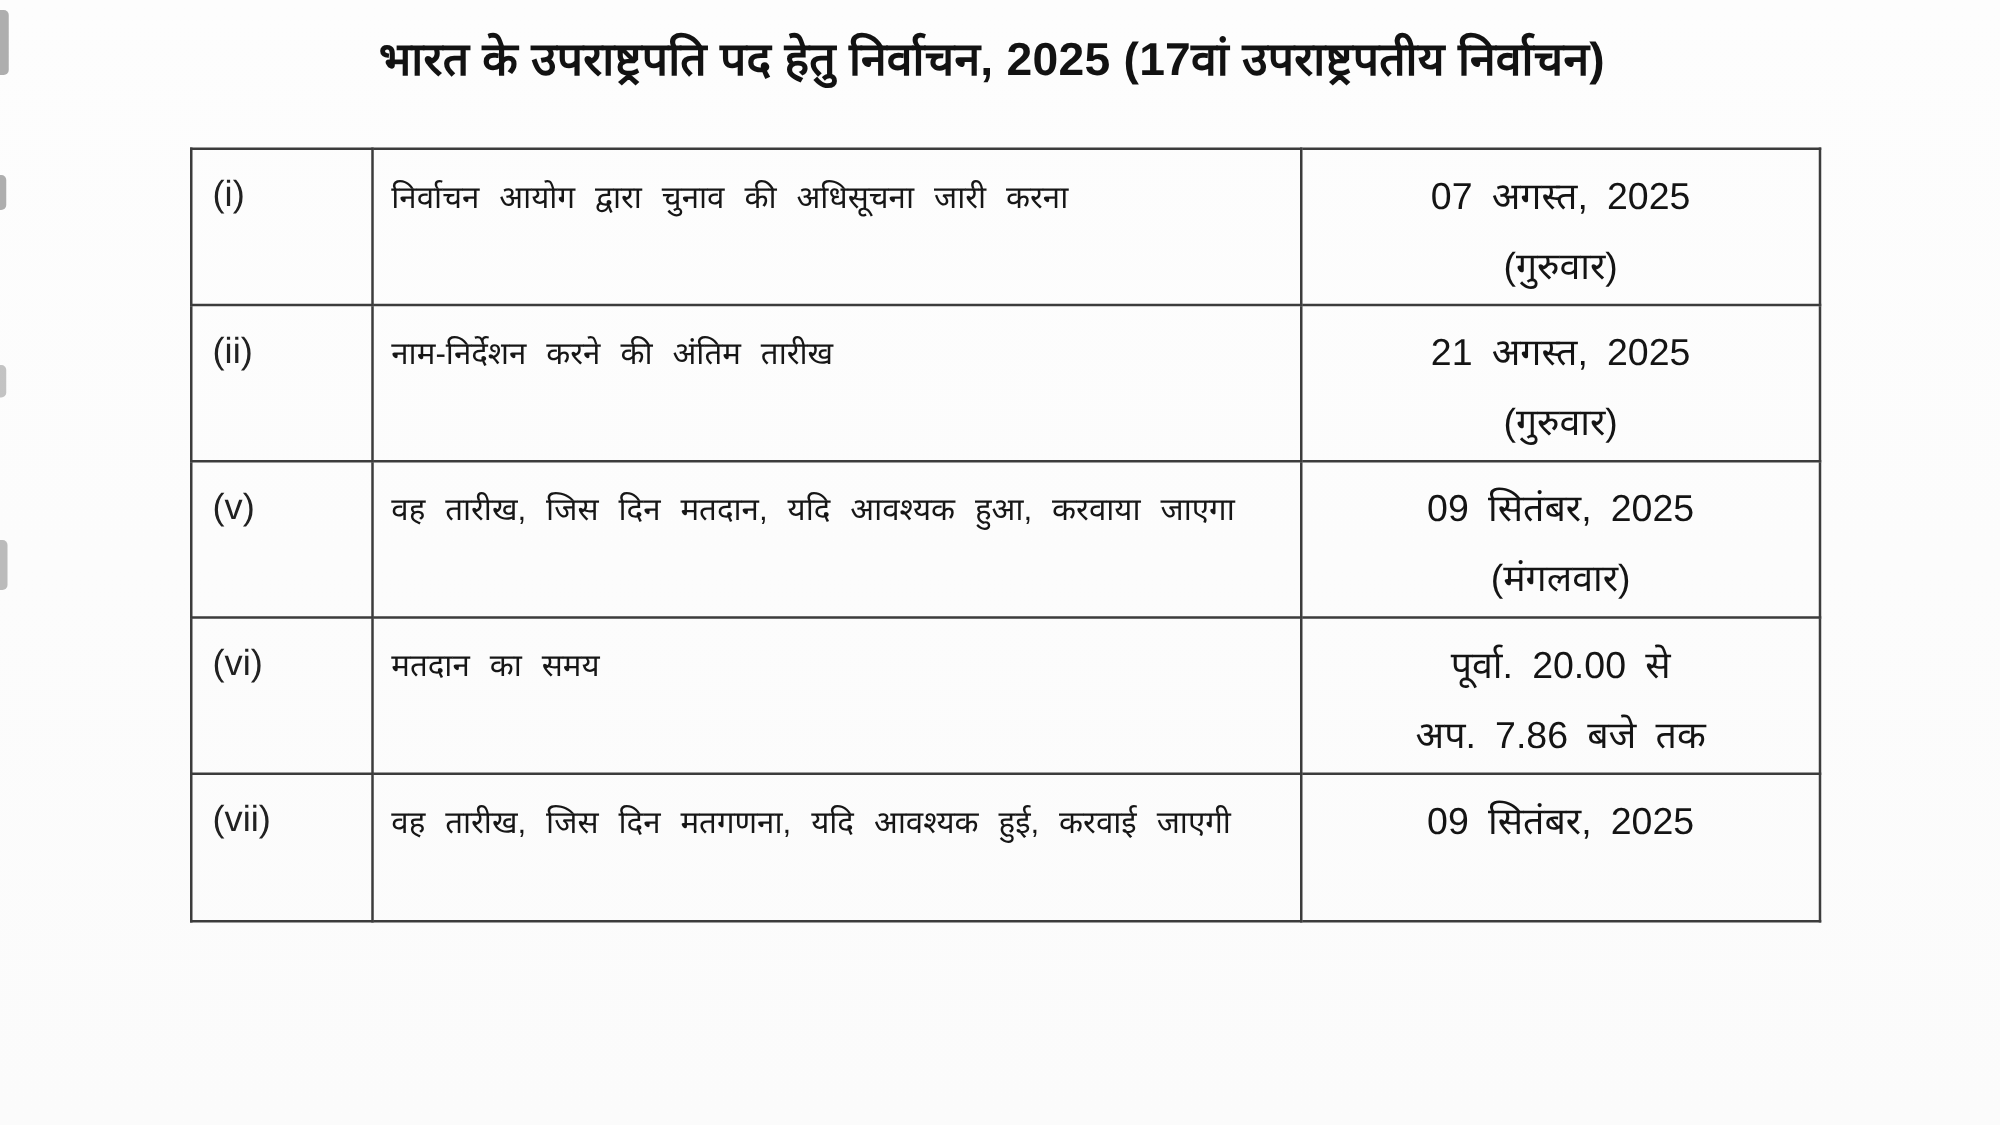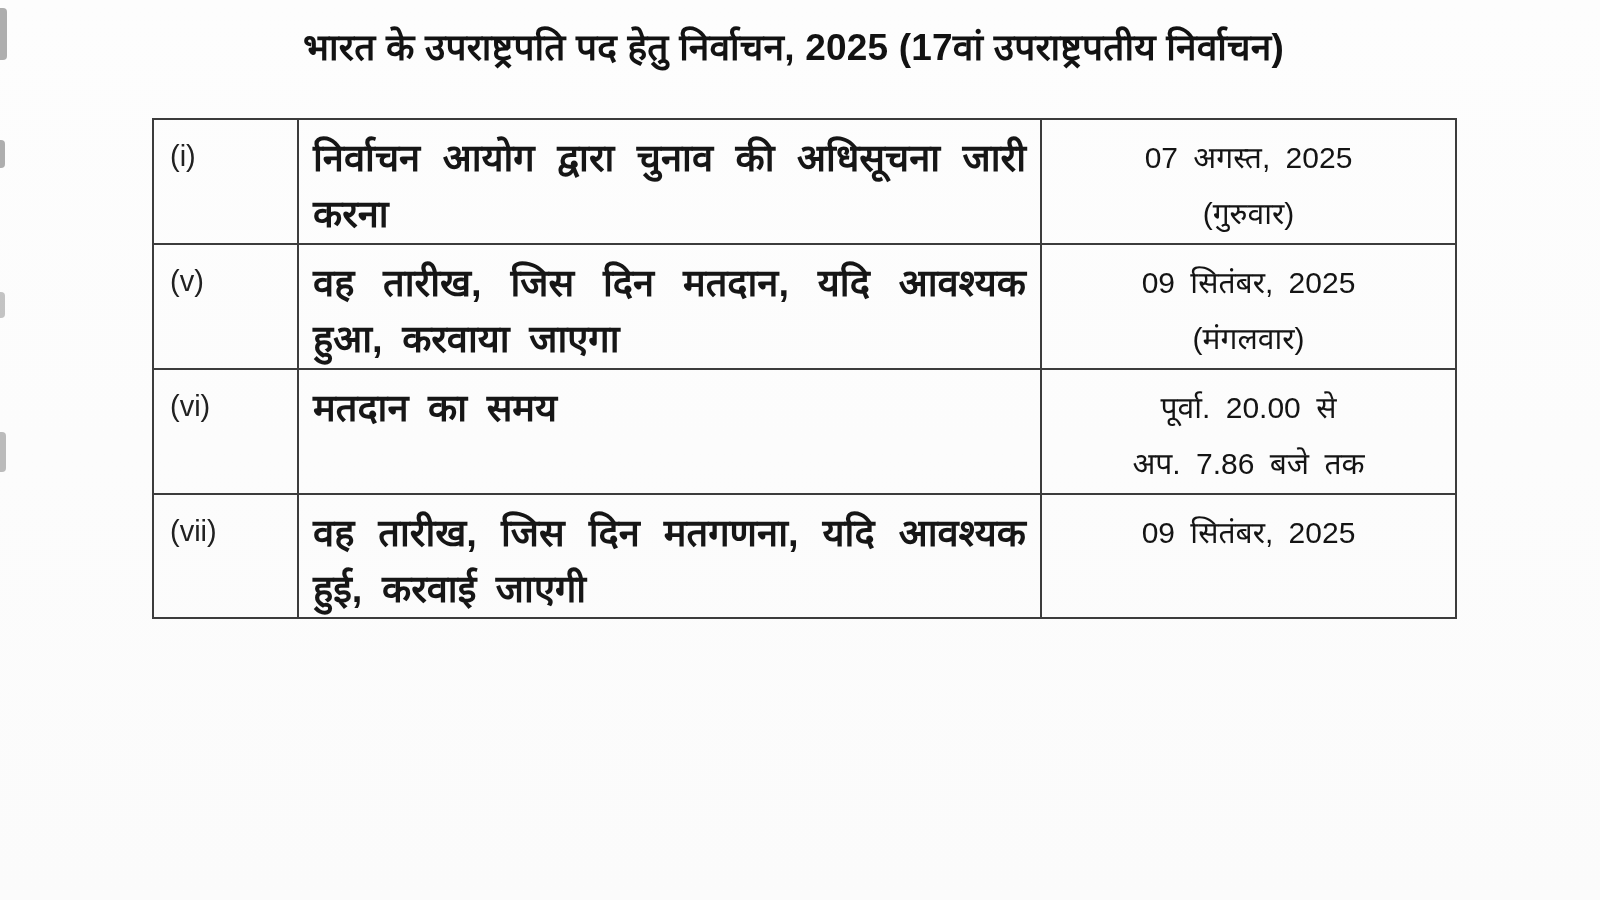--- a/index.html
+++ b/index.html
@@ -71,22 +71,22 @@
   .col-value  { width: 415px; }
 
   .serial-cell {
     font-size: 29px;
     font-weight: 400;
     color: #212121;
     padding: 16px 0 0 16px;
     line-height: 40px;
   }
   .desc-cell {
-    font-size: 38px;
-    font-weight: 700;
+    font-size: 25px;
+    font-weight: 400;
     color: #161616;
     padding: 10px 14px 0 14px;
     line-height: 56px;
     text-align: justify;
     word-spacing: 9px;
   }
   .value-cell {
     font-size: 30px;
     font-weight: 400;
     color: #141414;
@@ -117,20 +117,28 @@
     </colgroup>
     <tbody>
       <tr style="height:114px;">
         <td class="serial-cell">(i)</td>
         <td class="desc-cell">निर्वाचन आयोग द्वारा चुनाव की अधिसूचना जारी करना</td>
         <td class="value-cell">
           <div class="value-line">07 अगस्त, 2025</div>
           <div class="value-line">(गुरुवार)</div>
         </td>
       </tr>
+      <tr style="height:114px;">
+        <td class="serial-cell">(ii)</td>
+        <td class="desc-cell">नाम-निर्देशन करने की अंतिम तारीख</td>
+        <td class="value-cell">
+          <div class="value-line">21 अगस्त, 2025</div>
+          <div class="value-line">(गुरुवार)</div>
+        </td>
+      </tr>
       <tr style="height:112px;">
         <td class="serial-cell">(v)</td>
         <td class="desc-cell">वह तारीख, जिस दिन मतदान, यदि आवश्यक हुआ, करवाया जाएगा</td>
         <td class="value-cell">
           <div class="value-line">09 सितंबर, 2025</div>
           <div class="value-line">(मंगलवार)</div>
         </td>
       </tr>
       <tr style="height:108px;">
         <td class="serial-cell">(vi)</td>

